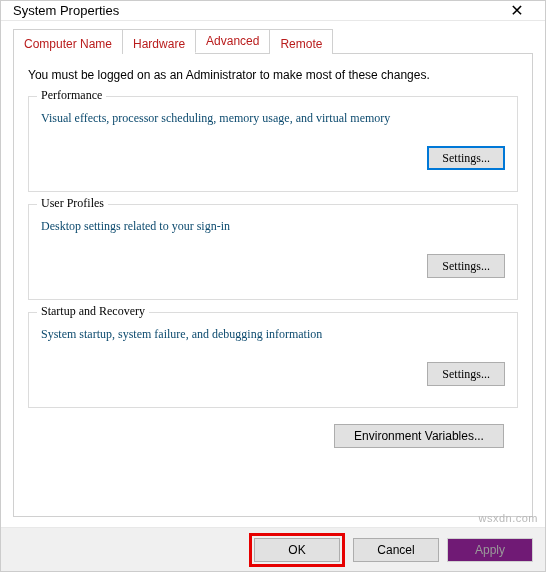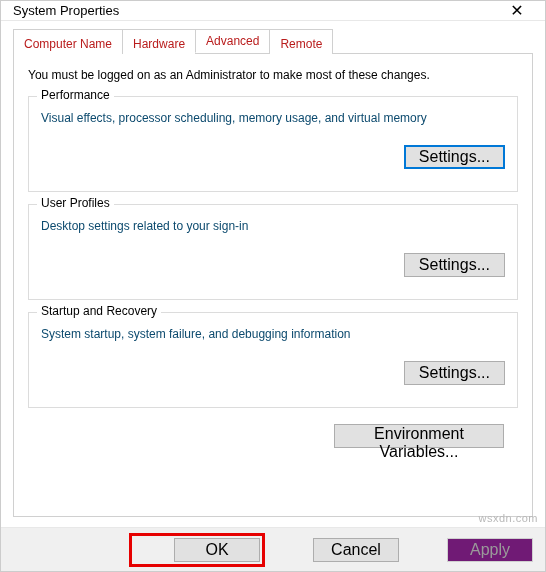--- a/index.html
+++ b/index.html
@@ -79,20 +79,21 @@
     padding: 14px 14px 10px 14px;
     display: flex;
     flex-direction: column;
     gap: 12px;
   }
   .intro { margin-bottom: 2px; }
   .groupbox {
     border: 1px solid #dcdcdc;
     position: relative;
     padding: 14px 12px 12px 12px;
+    font-family: Liberation Serif, serif;
   }
   .groupbox .legend {
     position: absolute;
     top: -9px;
     left: 8px;
     background: #fff;
     padding: 0 4px;
     color: #000;
   }
   .groupbox .desc {
@@ -101,27 +102,26 @@
   }
   .groupbox .row-right {
     display: flex;
     justify-content: flex-end;
   }
   .groupbox.g1 { min-height: 96px; }
   .groupbox.g2 { min-height: 96px; }
   .groupbox.g3 { min-height: 96px; }
   button.win {
     font-family: inherit;
-    font-size: 16px;
+    font-size: 12px;
     height: 24px;
     padding: 0 14px;
     background: #e1e1e1;
     border: 1px solid #adadad;
     cursor: pointer;
-    margin-left: 40px;
   }
   button.win:disabled {
     color: #9a9a9a;
     background: #701a75;
     border-color: #d0d0d0;
     cursor: default;
   }
   button.win.focus {
     border: 2px solid #0078d7;
     padding: 0 13px;

